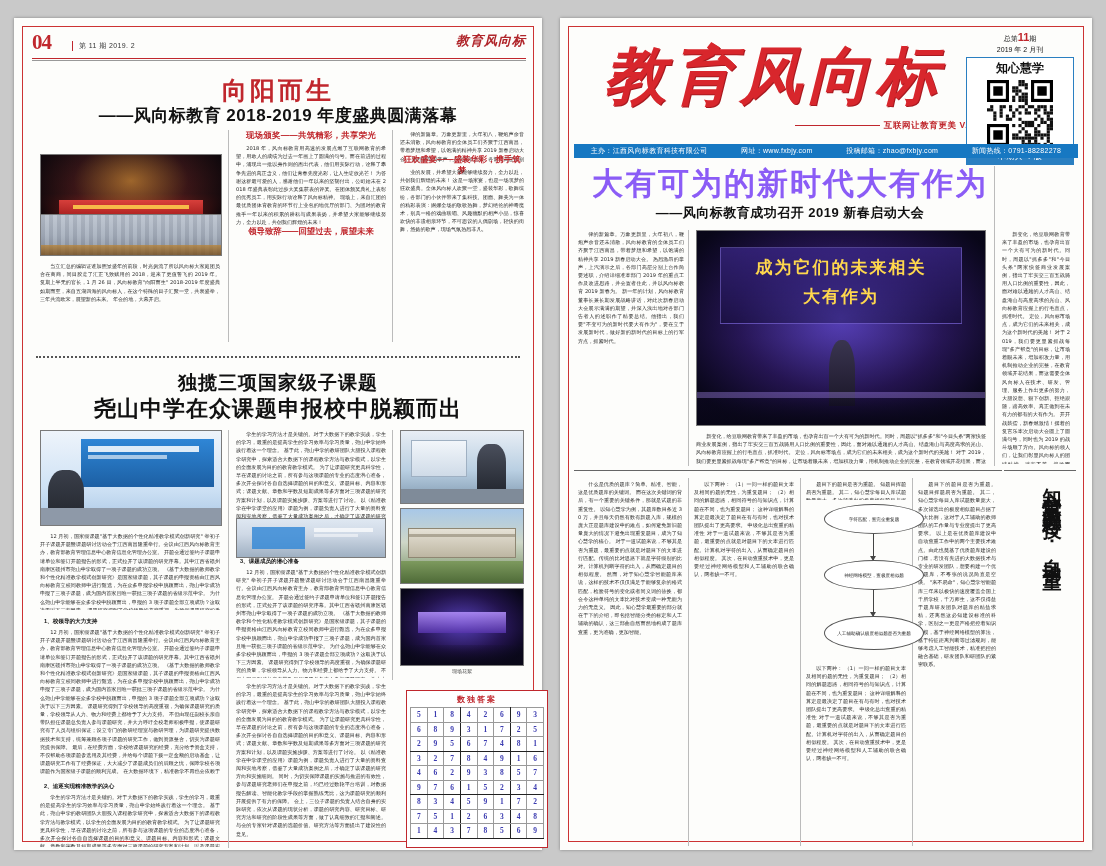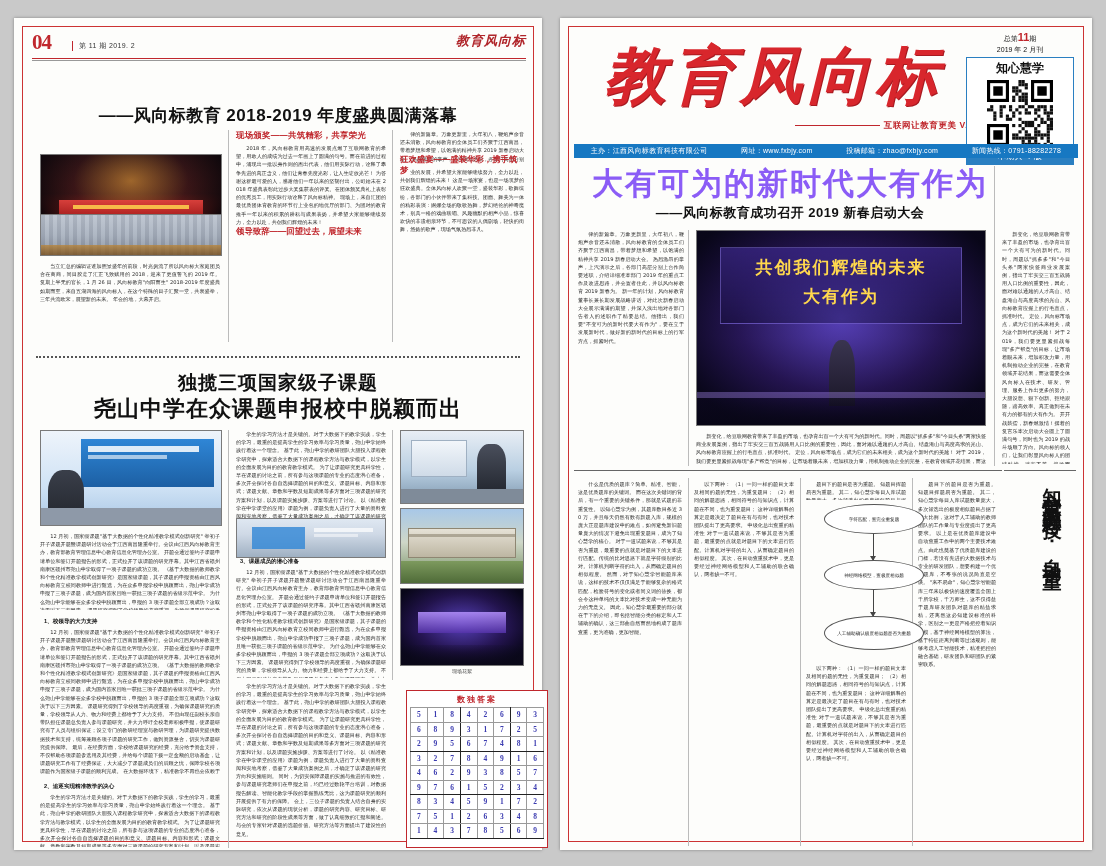--- a/index.html
+++ b/index.html
@@ -60,21 +60,21 @@
 
   
   .hl-main {
     text-align: center; color: #c0272d; font-weight: bold;
     font-family: "Liberation Serif", serif;
   }
   .hl-sub {
     text-align: center; color: #111; font-weight: bold;
   }
   .sec-h {
-    color: #c0272d; font-weight: bold; text-align: left;
+    color: #c0272d; font-weight: bold; text-align: center;
   }
   .lead {
     color: #c0272d; font-weight: bold; line-height: 1.55;
   }
   .col-rule { position: absolute; border-left: 1px solid #bbb; }
 
   
   .body-col {
     position: absolute;
     font-size: 5.1px;
@@ -250,20 +250,21 @@
   <div class="sheet" id="sheet-left">
     <div class="inner-rule"></div>
 
     <div id="lp-head">
       <div id="lp-pageno">04</div>
       <div id="lp-issue">第 11 期   2019. 2</div>
       <div id="lp-logo">教育风向标</div>
     </div>
     <div id="lp-headrule"></div>
 
+    <div class="hl-main" style="position:absolute;left:18px;top:56px;width:492px;font-size:25px;letter-spacing:3px;">向阳而生</div>
     <div class="hl-sub" style="position:absolute;left:18px;top:86px;width:492px;font-size:17px;letter-spacing:.5px;">——风向标教育 2018-2019 年度盛典圆满落幕</div>
 
 
     <div class="photo ph-stage" style="left:26px;top:136px;width:182px;height:88px;">
       <div style="position:absolute;left:10%;top:52%;width:80%;height:22%;background:linear-gradient(180deg,#e8443f,#a81a1a);opacity:.9;"></div>
       <div style="position:absolute;left:18%;top:58%;width:64%;height:5%;background:#ffd34d;opacity:.85;"></div>
       <div style="position:absolute;left:0;bottom:0;width:100%;height:28%;background:linear-gradient(180deg,rgba(20,10,14,.1),rgba(30,16,20,.85));"></div>
     </div>
 
     <div class="photo ph-people" style="left:26px;top:196px;width:182px;height:42px;">
@@ -618,21 +619,21 @@
       <span>新闻热线：0791-88282278</span>
     </div>
 
     <div id="rp-hl">
       <div class="big">大有可为的新时代大有作为</div>
       <div class="sub">——风向标教育成功召开 2019 新春启动大会</div>
     </div>
 
     <div class="photo ph-stage2" style="left:136px;top:212px;width:290px;height:196px;">
       <div style="position:absolute;left:8%;top:8%;width:84%;height:40%;background:linear-gradient(180deg,rgba(60,40,140,.7),rgba(20,14,60,.4));border:1px solid rgba(160,140,255,.4);"></div>
-      <div style="position:absolute;left:12%;top:14%;width:76%;height:13%;color:#ffd84d;font-size:17px;font-weight:bold;text-align:center;font-family:'Liberation Serif',serif;letter-spacing:2px;line-height:20px;">共创我们辉煌的未来</div>
+      <div style="position:absolute;left:12%;top:14%;width:76%;height:13%;color:#ffd84d;font-size:17px;font-weight:bold;text-align:center;font-family:'Liberation Serif',serif;letter-spacing:2px;line-height:20px;">成为它们的未来相关</div>
       <div style="position:absolute;left:12%;top:29%;width:76%;height:13%;color:#ffd84d;font-size:17px;font-weight:bold;text-align:center;font-family:'Liberation Serif',serif;letter-spacing:2px;line-height:20px;">大有作为</div>
       <div style="position:absolute;left:46%;top:56%;width:9%;height:34%;background:linear-gradient(180deg,#3a3550,#1a1628);border-radius:45% 45% 0 0;"></div>
       <div style="position:absolute;left:0;bottom:0;width:100%;height:16%;background:linear-gradient(180deg,rgba(20,14,48,.2),rgba(8,6,22,.98));"></div>
       <div style="position:absolute;left:0;bottom:14%;width:100%;height:3%;background:rgba(180,150,255,.35);"></div>
     </div>
 
     <div class="col-rule" style="left:128px;top:212px;height:236px;"></div>
     <div class="col-rule" style="left:434px;top:148px;height:300px;"></div>
     <div class="col-rule" style="left:128px;top:460px;height:368px;"></div>
     <div class="col-rule" style="left:240px;top:460px;height:368px;"></div>

